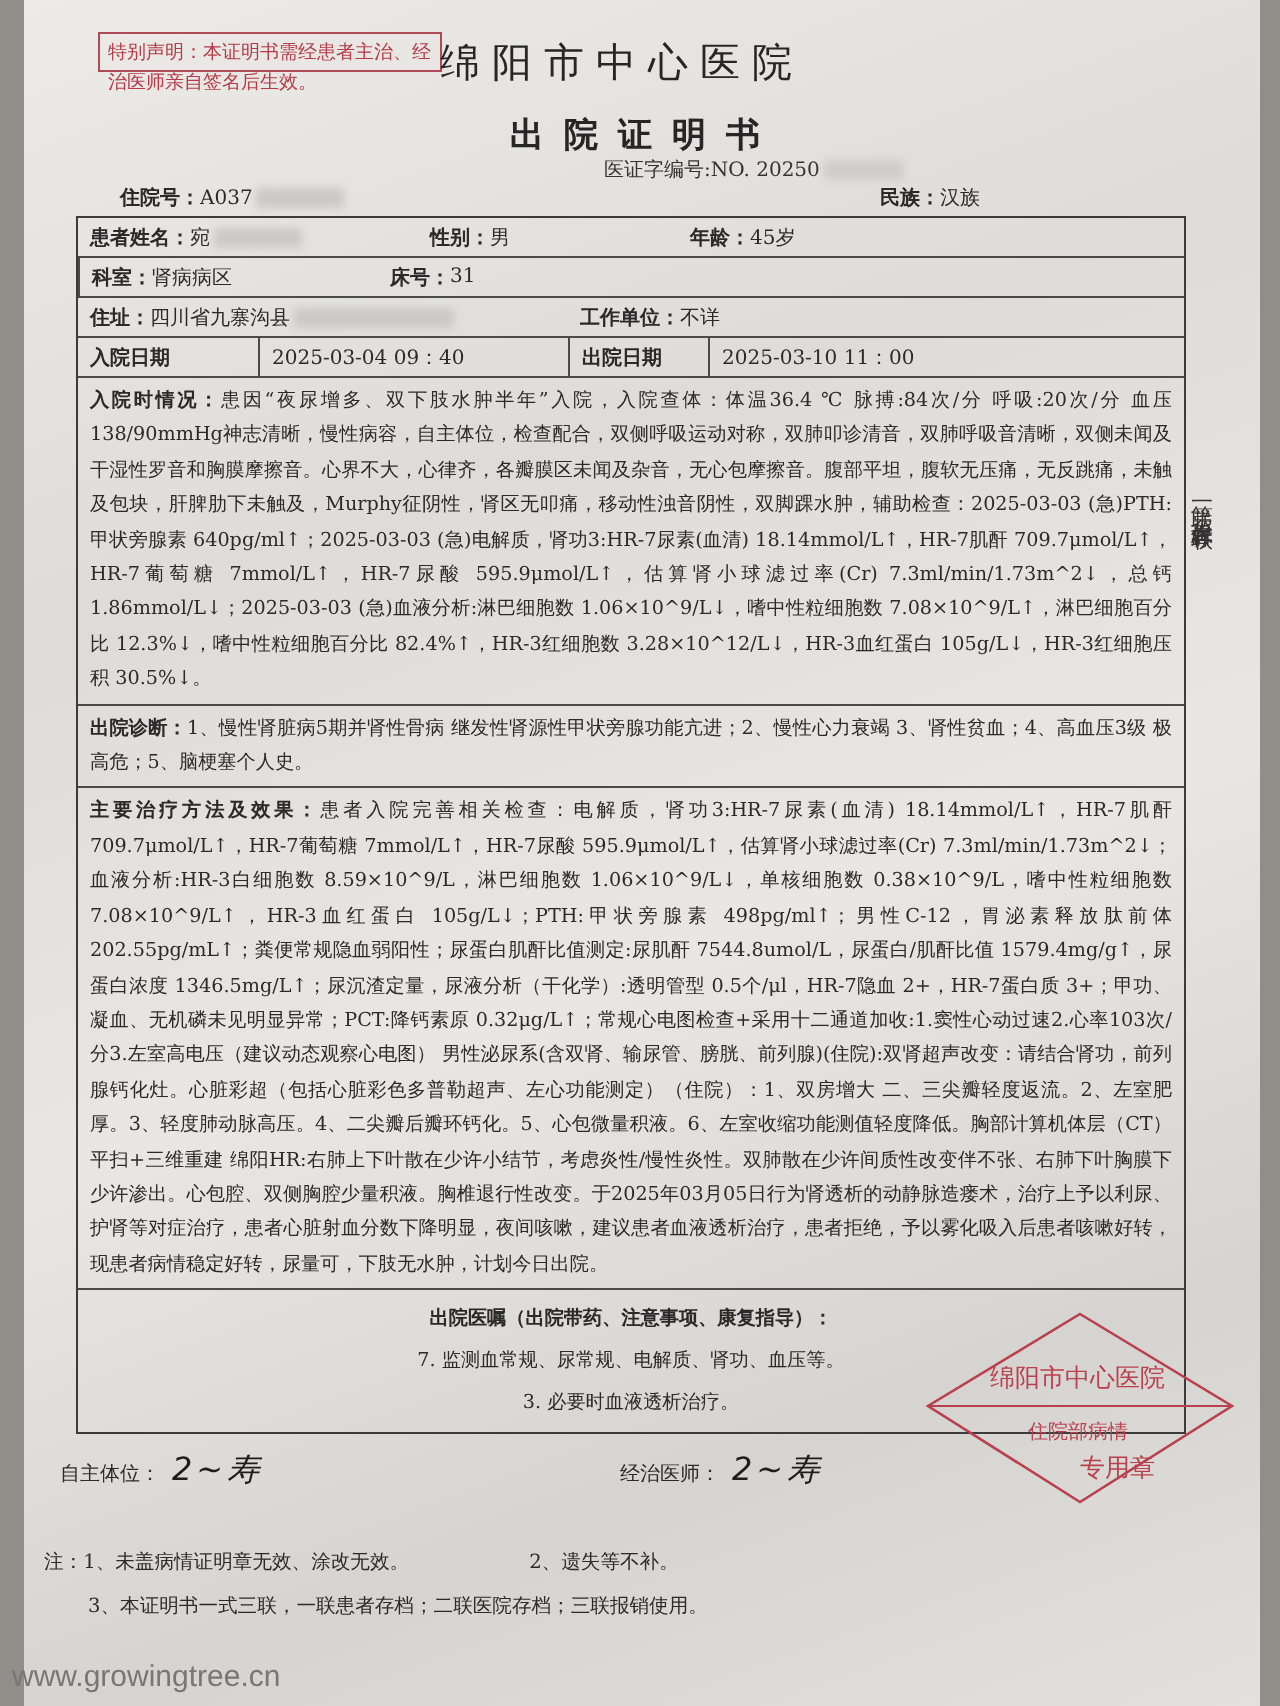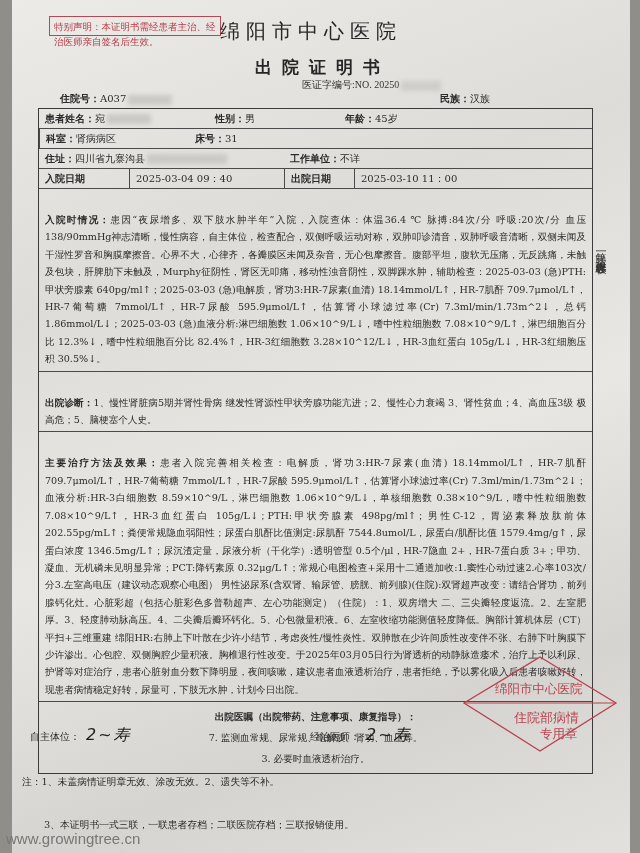--- a/index.html
+++ b/index.html
@@ -39,21 +39,20 @@
     font-size: 17px;
     letter-spacing: 10px;
     font-weight: bold;
     color: #262626;
   }
   .cert-no {
     position: absolute;
     left: 302px; top: 78px;
     font-size: 10px;
     color: #333;
-    font-family: Liberation Serif, serif;
   }
   .cert-no .blur { display:inline-block; width: 40px; height: 10px; background: #cfcdca; filter: blur(2px); vertical-align: middle; }
   .admit-no {
     position: absolute; left: 60px; top: 92px; font-size: 10px;
   }
   .ethnic {
     position: absolute; left: 440px; top: 92px; font-size: 10px;
   }
   .form {
     position: absolute;
@@ -67,48 +66,47 @@
   .cell.bordered { border-left: 1px solid #4a4a4a; align-self: stretch; }
   .label { font-weight: bold; }
   .blur { display:inline-block; width: 44px; height: 10px; background: #cbc9c6; filter: blur(2px); vertical-align: middle; margin-left: 2px; }
   .blur.wide { width: 80px; }
   .para {
     padding: 3px 6px;
     border-bottom: 1px solid #4a4a4a;
     font-size: 9.6px;
     line-height: 17.4px;
     text-align: justify;
-    margin-top: 19px;
   }
   .para .label { font-weight: bold; }
   .advice { padding: 4px 6px; font-size: 9.6px; line-height: 21px; text-align: center; }
   .side-label {
     position: absolute;
     left: 593px; top: 244px;
     width: 14px;
     font-size: 11px;
     line-height: 14px;
     writing-mode: vertical-rl;
     letter-spacing: 1px;
     color: #333;
   }
   .stamp {
     position: absolute;
     left: 460px; top: 655px;
     width: 160px; height: 100px;
   }
   .stamp svg { position: absolute; left: 0; top: 0; }
   .stamp .s1 { position: absolute; left: 35px; top: 26px; color: #b9404e; font-size: 12.5px; font-family: "DejaVu Sans", sans-serif; }
-  .stamp .s2 { position: absolute; left: 54px; top: 54px; color: #b9404e; font-size: 13px; font-family: Liberation Sans, sans-serif; }
+  .stamp .s2 { position: absolute; left: 54px; top: 54px; color: #b9404e; font-size: 10px; font-family: Liberation Sans, sans-serif; }
   .stamp .s3 { position: absolute; left: 80px; top: 71px; color: #b9404e; font-size: 12.5px; font-family: "DejaVu Sans", sans-serif; }
   .sig-row { position: absolute; top: 725px; font-size: 10px; }
   .sig { font-family: "DejaVu Sans", sans-serif; font-size: 16px; font-style: italic; margin-left: 6px; letter-spacing: 2px; color: #1d1d1d; }
   .notes { position: absolute; left: 22px; top: 771px; font-size: 9.8px; line-height: 22px; }
-  .notes .n2 { }
-  .notes .line2 { padding-left: 22px; margin-top: 21px; }
+  .notes .n2 { margin-left: 60px; }
+  .notes .line2 { padding-left: 22px; }
   .watermark {
     position: absolute; left: 6px; top: 830px;
     font-family: "Liberation Sans", sans-serif;
     font-size: 15px; color: #777;
   }
 </style>
 </head>
 <body>
 
 <div class="paper"></div>

